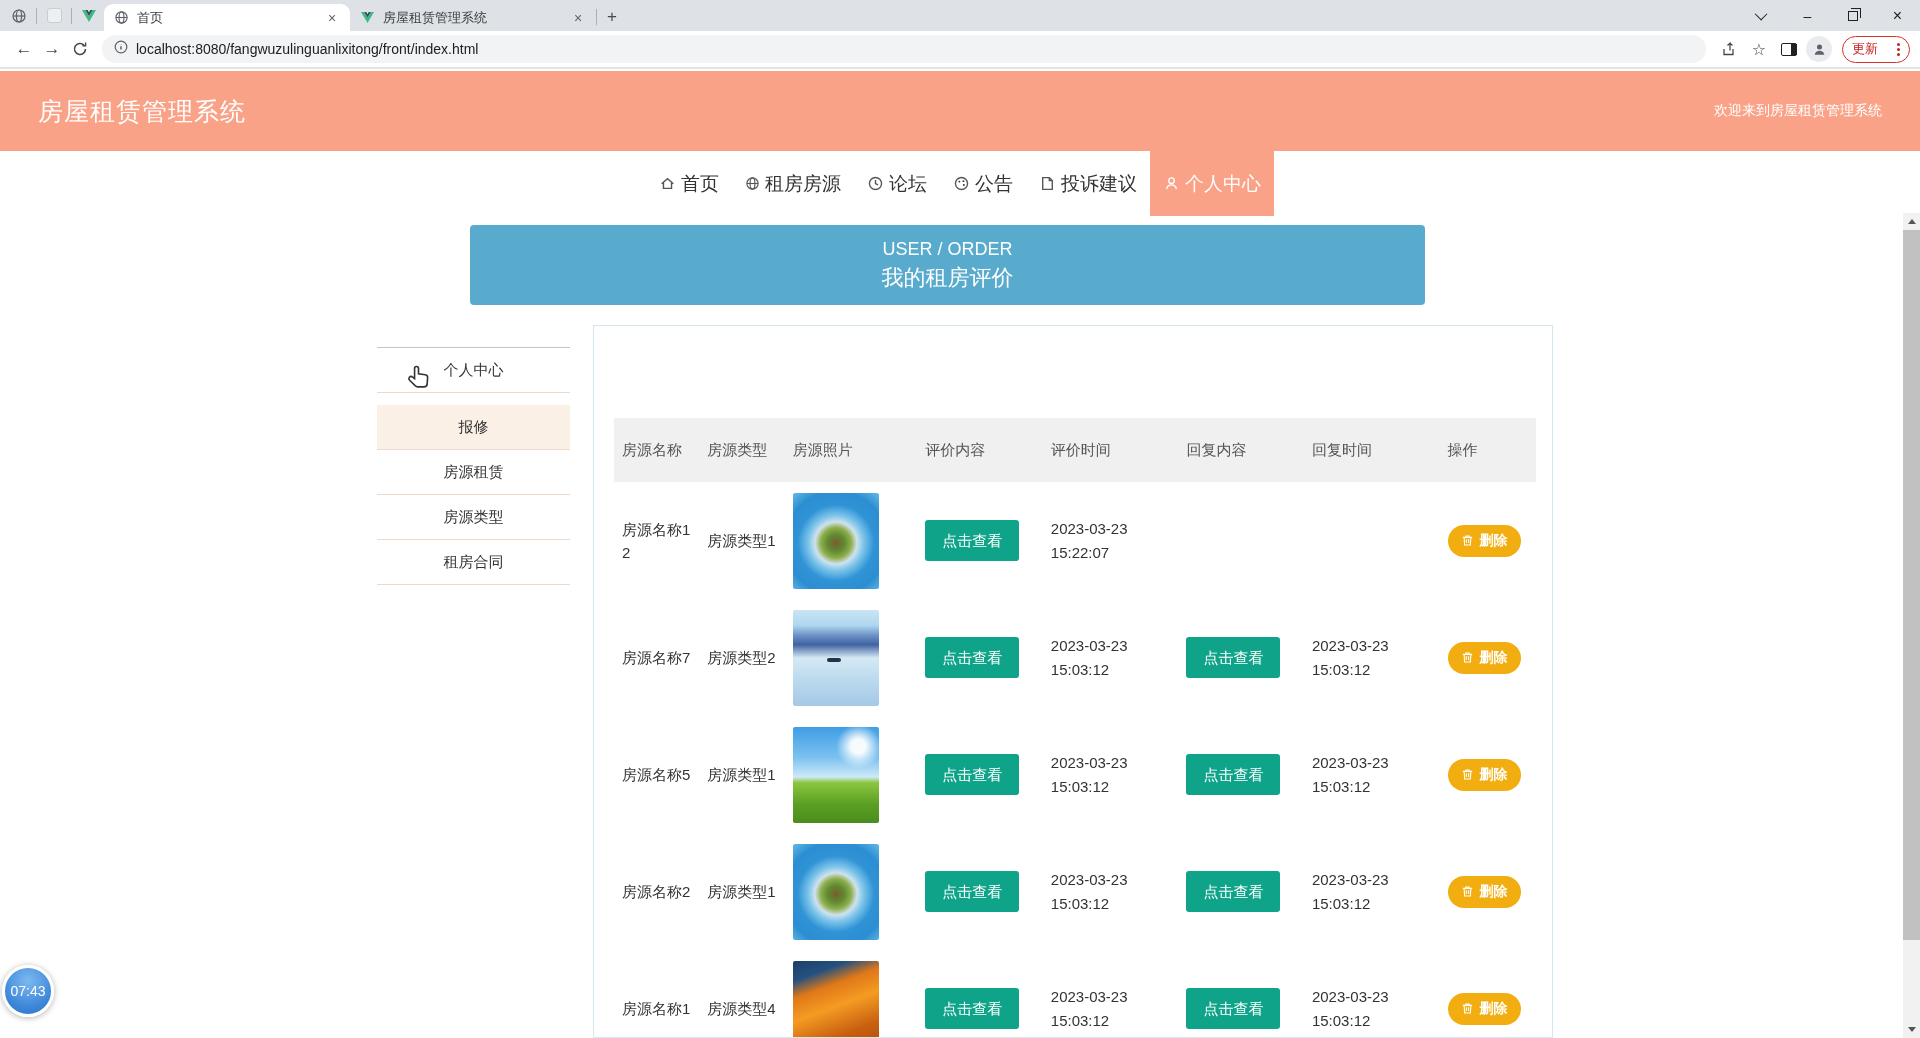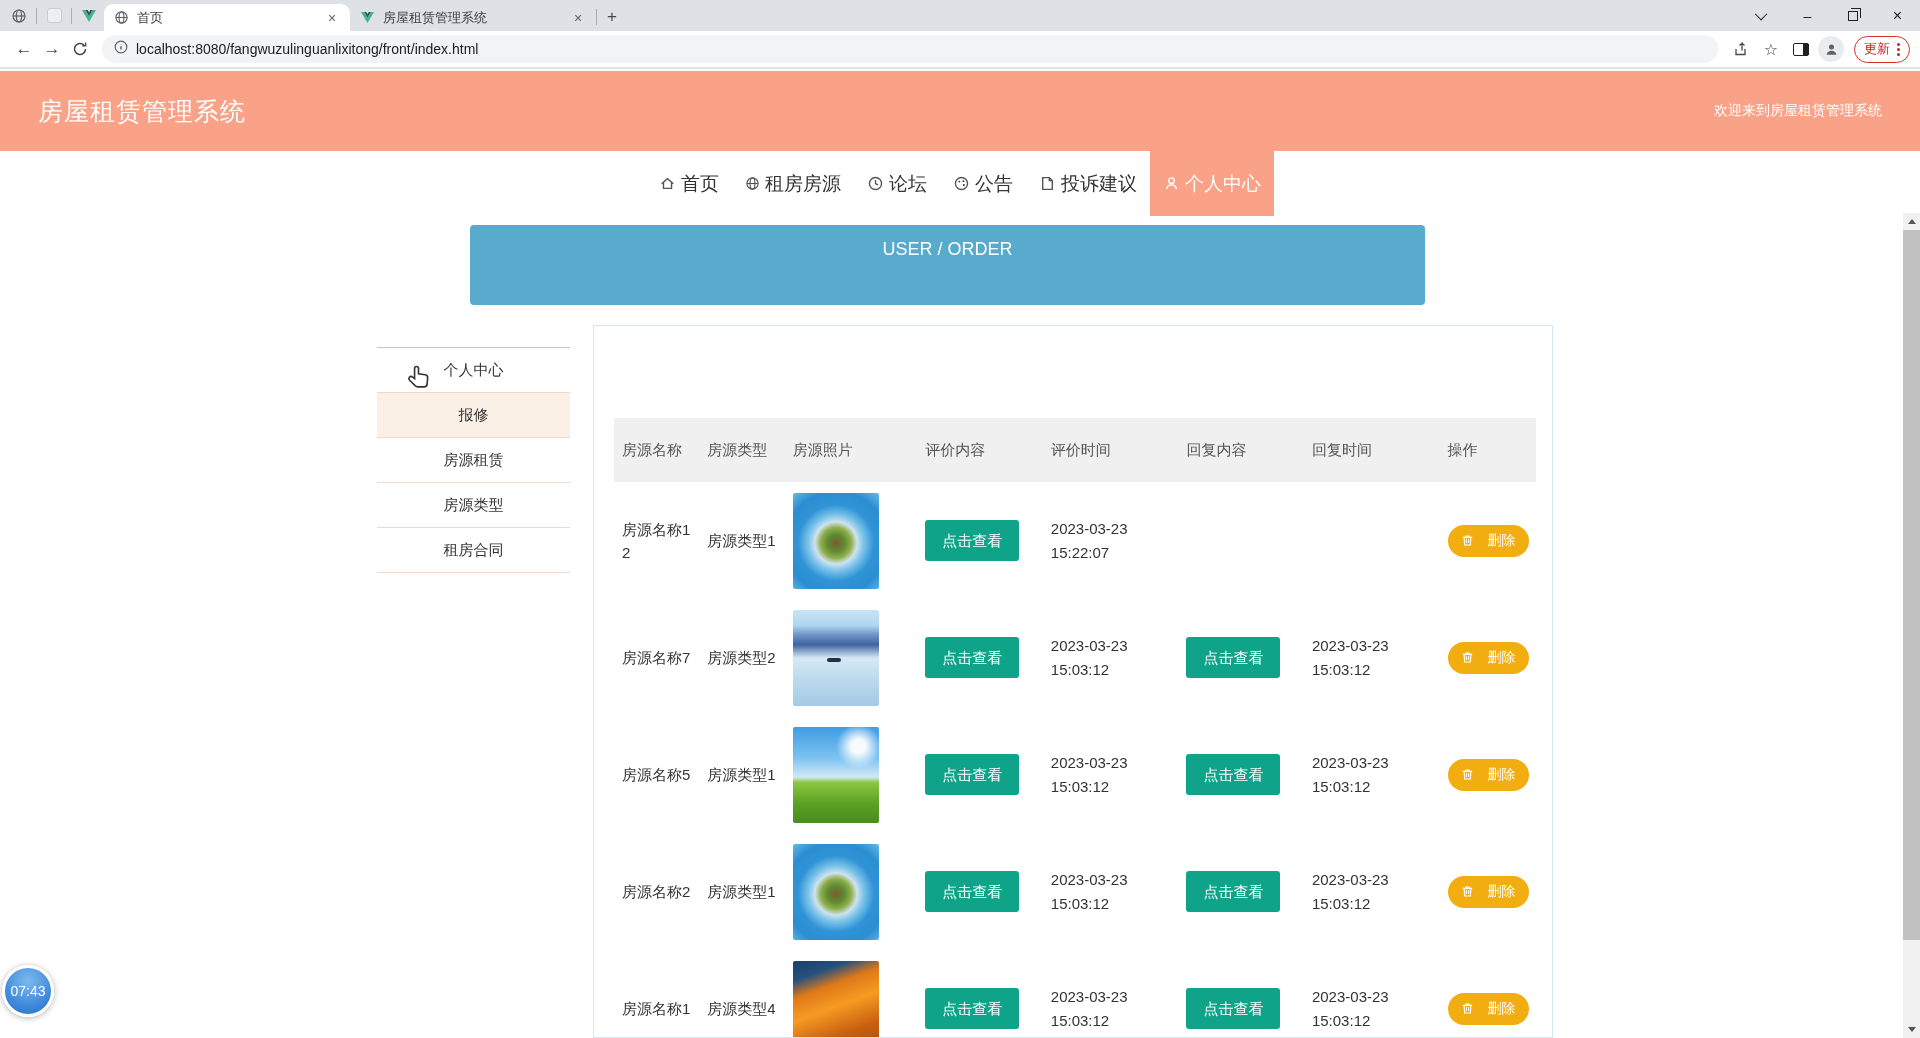--- a/index.html
+++ b/index.html
@@ -26,56 +26,56 @@
 
   .toolbar { height:38px; background:#fff; border-bottom:2px solid #E2E4E8; display:flex; align-items:center; padding:0 10px; }
   .navbtn { width:28px; height:28px; display:flex; align-items:center; justify-content:center; color:#44474B; font-size:17px; }
   .urlbar { flex:1; height:28px; background:#F1F3F4; border-radius:14px; margin:0 8px; display:flex; align-items:center; padding:0 12px; gap:8px; }
   .url-text { font-size:14px; color:#202124; }
   .tool-ic { width:30px; height:28px; display:flex; align-items:center; justify-content:center; color:#45494D; }
   .star { font-size:16px; color:#45494D; }
   .panel-ic { width:16px; height:13px; border:1.6px solid #202124; border-radius:2px; position:relative; }
   .panel-ic::before { content:""; position:absolute; right:-.5px; top:0; width:6px; height:100%; background:#202124; }
   .avatar-wrap { width:26px; height:26px; border-radius:50%; background:#E9EBEE; display:flex; align-items:center; justify-content:center; }
-  .update-pill { display:flex; align-items:center; gap:7px; border:1px solid #D93025; color:#C5221F; border-radius:14px; padding:0 9px; height:27px; margin-left:8px; font-size:13px; }
+  .update-pill { display:flex; align-items:center; gap:19px; border:1px solid #D93025; color:#C5221F; border-radius:14px; padding:0 9px; height:27px; margin-left:8px; font-size:13px; }
   .vdots { display:flex; flex-direction:column; gap:2px; }
   .vdots i { width:3px; height:3px; border-radius:50%; background:#C5221F; }
 
   
   .site-header { margin-top:2px; height:80px; background:var(--salmon); display:flex; align-items:center; justify-content:space-between; padding:0 38px; color:#fff; }
   .site-title { font-size:25px; letter-spacing:1px; }
   .welcome { font-size:14px; }
   .mainnav { height:65px; background:#fff; display:flex; justify-content:center; }
   .nav-item { display:flex; align-items:center; gap:5px; padding:0 13px; font-size:19px; color:#333; cursor:pointer; }
   .nav-item svg { stroke:#555; }
   .nav-item.active { background:var(--salmon); color:#fff; }
   .nav-item.active svg { stroke:#fff; }
 
   .banner { position:absolute; left:470px; top:225px; width:955px; height:80px; background:var(--banner_blue); border-radius:4px; color:#fff; text-align:center; padding-top:11px; }
   .banner .l1 { font-size:18px; line-height:27px; }
-  .banner .l2 { font-size:22px; line-height:29px;margin-top:42px; }
+  .banner .l2 { font-size:22px; line-height:29px; }
 
   .sidebar { position:absolute; left:377px; top:347px; width:193px; border-top:1px solid #CBC4BE; }
   .side-item { height:45px; line-height:44px; text-align:center; font-size:15px; color:#333; border-bottom:1px solid #F2D8C8; background:#fff; cursor:pointer; }
-  .side-item.cream { background:var(--cream); }
+  .side-item.cream { background:var(--cream);margin-top:12px; }
   .side-item.active { background:var(--sidebar_active); border-bottom:none; }
 
   .panel { position:absolute; left:593px; top:325px; width:960px; height:713px; background:#fff; border:1px solid #D5E6F0; overflow:hidden; }
   .table-wrap { margin:92px 16px 0 20px; }
   table { width:100%; border-collapse:collapse; table-layout:fixed; font-size:15px; }
   th { background:var(--header_gray); color:#555; font-weight:normal; text-align:left; padding:8px 8px; height:64px; line-height:22px; word-break:break-all; }
   td { height:117px; vertical-align:middle; padding:6px 8px; line-height:23px; word-break:break-all; color:#333; }
   .photo { width:86px; height:96px; border-radius:2px; position:relative; overflow:hidden; }
   .photo--planet { background:radial-gradient(circle at 50% 52%, #7a5c2e 0%, #5f8b33 13%, #8fae4b 23%, #cfe2ee 32%, #7cc4ea 42%, #2f93d6 58%, #2b8ed2 78%, #66b9e6 100%); }
   .photo--lake { background:linear-gradient(180deg,#c9e4f4 0%,#aed7ef 16%,#6f94c8 26%,#3f63a2 36%,#d5e9f4 50%,#bcdaee 72%,#a4c9e6 100%); }
   .photo--lake::after { content:""; position:absolute; left:40%; top:51%; width:14px; height:4px; border-radius:2px; background:#23324a; }
   .photo--meadow { background:radial-gradient(circle at 76% 20%, rgba(255,255,255,.95) 0 7%, rgba(255,255,255,0) 22%), linear-gradient(180deg,#3f9de4 0%,#7cc2f0 32%,#cfe9f8 52%,#8cc63f 58%,#5ba024 80%,#4a8c1e 100%); }
   .photo--mountain { background:linear-gradient(160deg,#1c3e66 0%,#25517f 16%,#e07818 30%,#f59b22 48%,#c85f10 72%,#a34a0c 100%); }
   .btn-view { display:inline-block; background:var(--teal); color:#fff; padding:9px 17px; border-radius:3px; font-size:15px; cursor:pointer; white-space:nowrap; }
-  .btn-del { display:inline-flex; align-items:center; gap:14px; background:var(--amber); color:#fff; padding:0 13px; height:32px; border-radius:16px; font-size:14px; cursor:pointer; white-space:nowrap; }
+  .btn-del { display:inline-flex; align-items:center; gap:6px; background:var(--amber); color:#fff; padding:0 13px; height:32px; border-radius:16px; font-size:14px; cursor:pointer; white-space:nowrap;font-weight:bold; }
   .dt div { line-height:24px; }
 
   
   .scrollbar { position:absolute; right:0; top:213px; bottom:0; width:17px; background:#F1F1F1; }
   .sb-arrow { position:absolute; left:0; width:17px; height:17px; display:flex; align-items:center; justify-content:center; }
   .sb-arrow.up { top:0; } .sb-arrow.down { bottom:0; }
   .tri-up { width:0; height:0; border-left:4px solid transparent; border-right:4px solid transparent; border-bottom:5px solid #555; }
   .tri-down { width:0; height:0; border-left:4px solid transparent; border-right:4px solid transparent; border-top:5px solid #555; }
   .sb-thumb { position:absolute; left:0; top:17px; width:17px; height:710px; background:#C1C1C1; }
 

